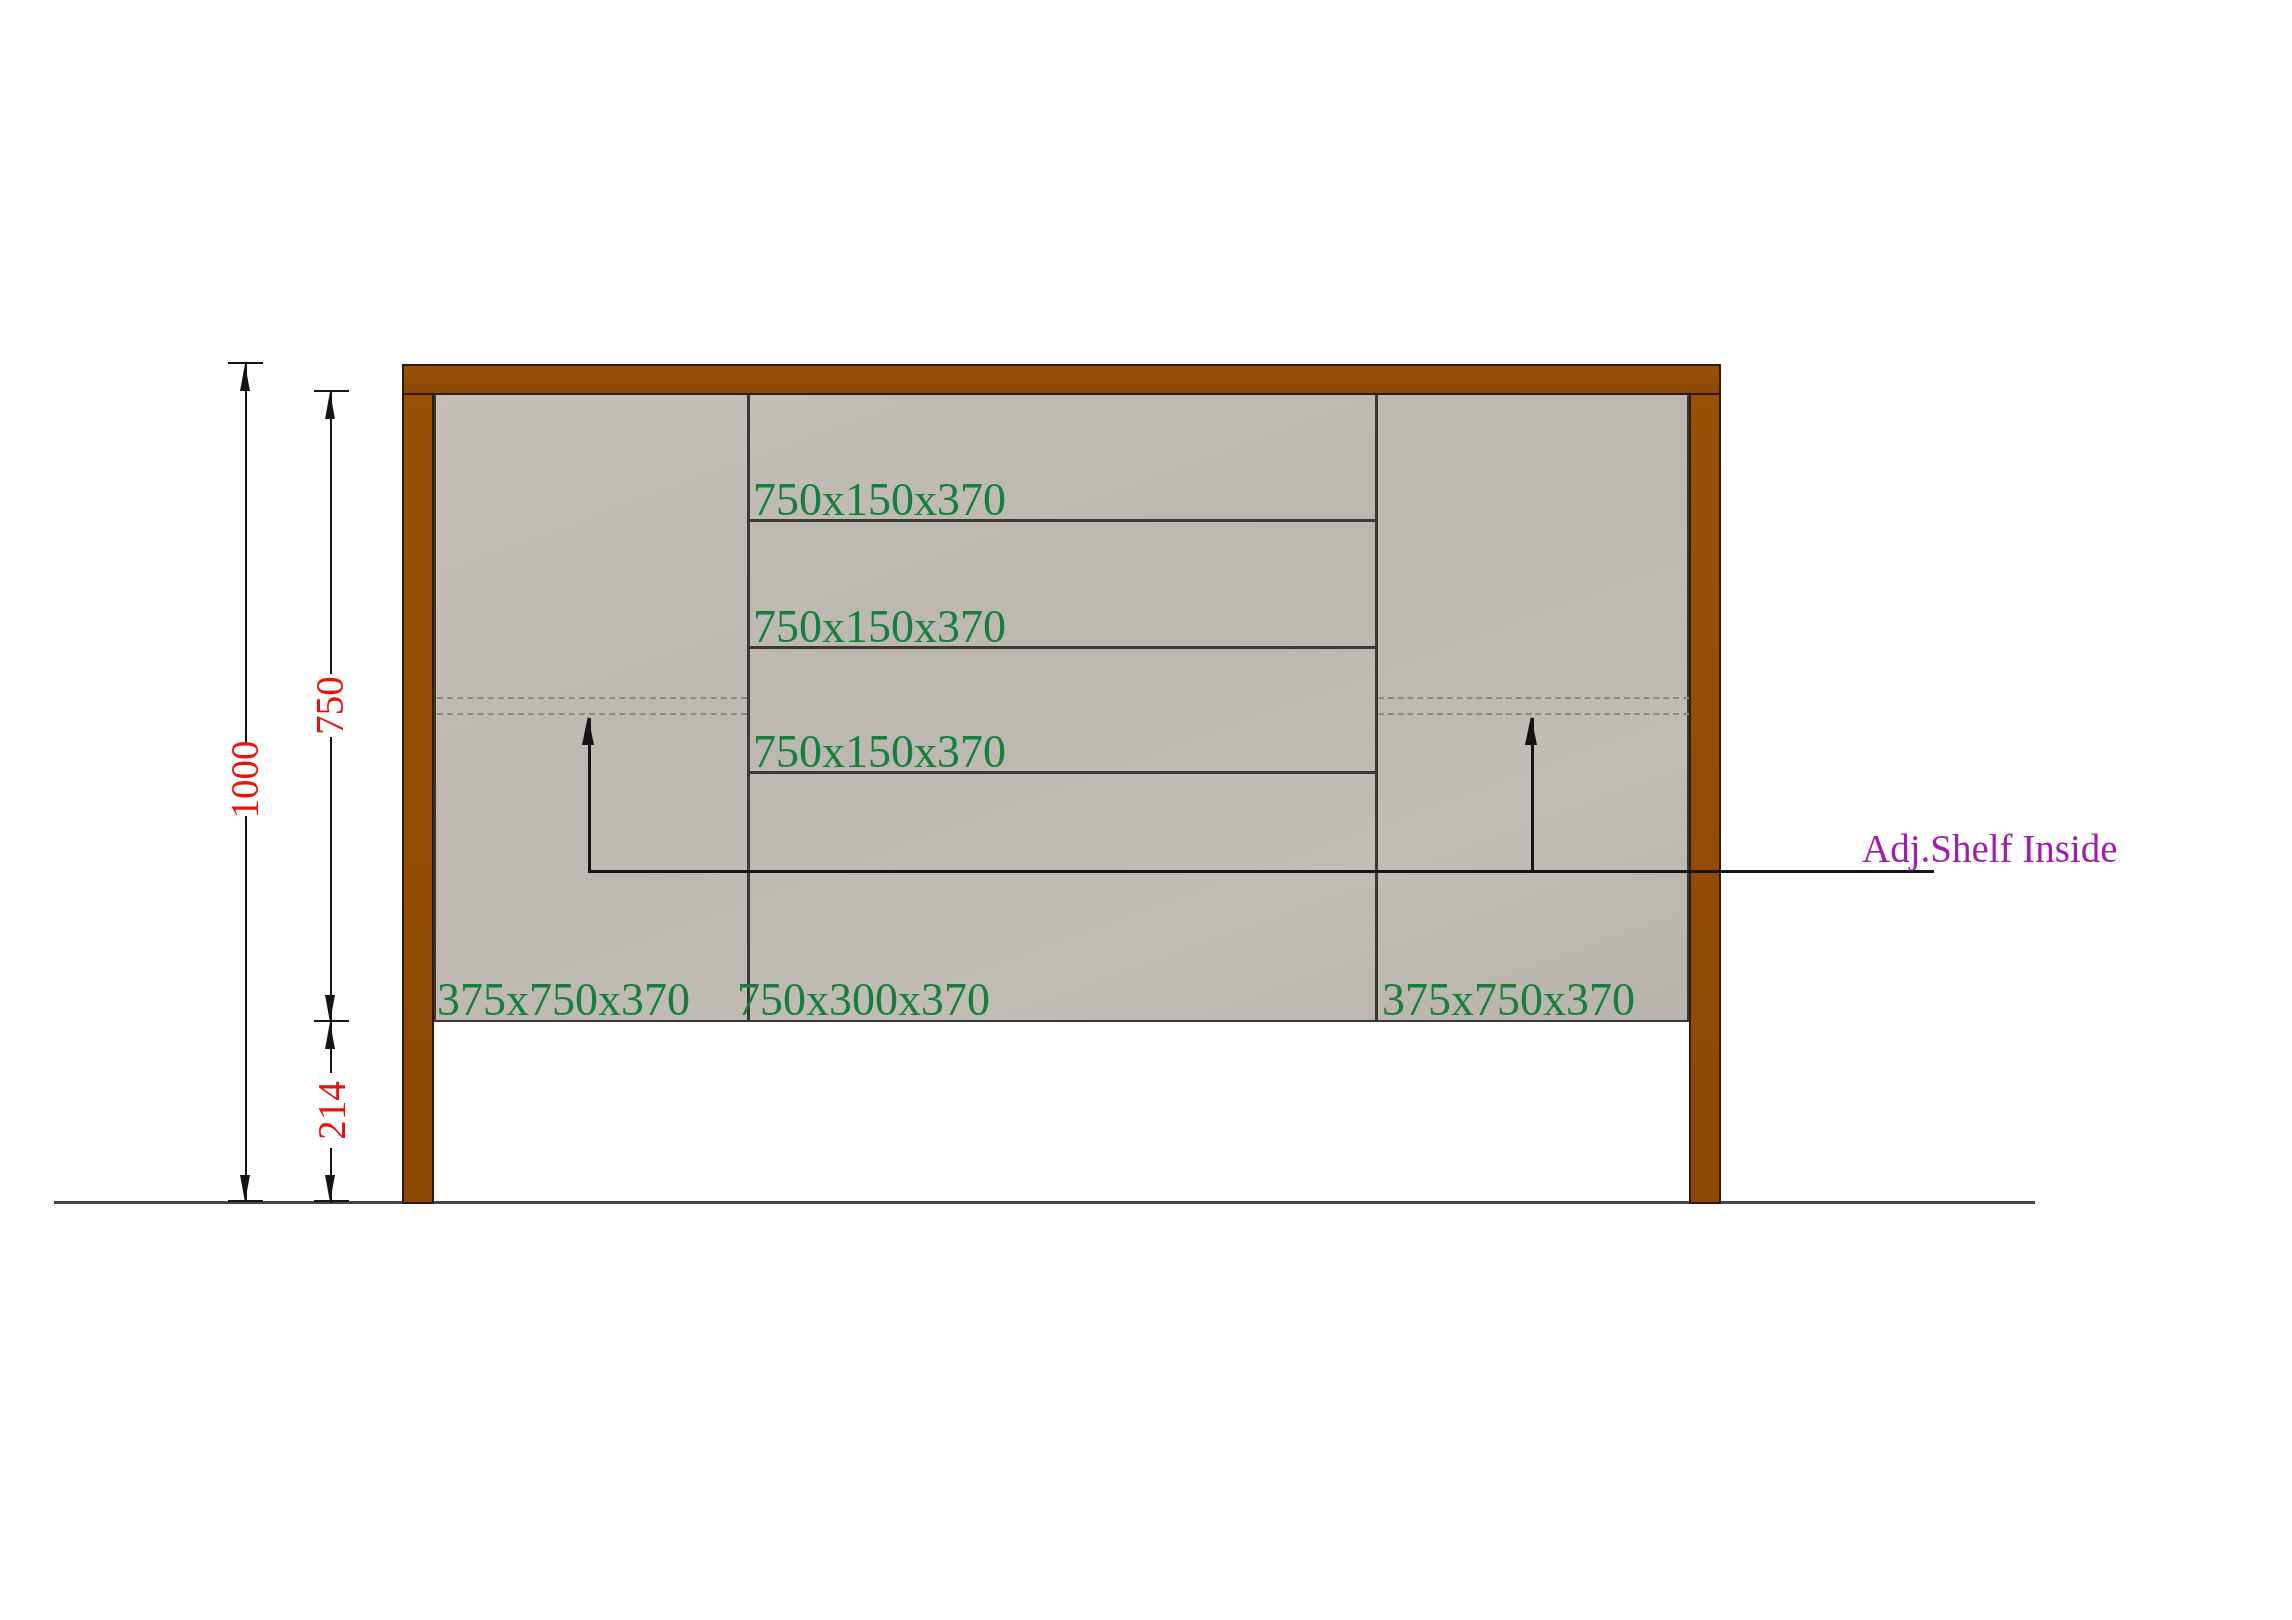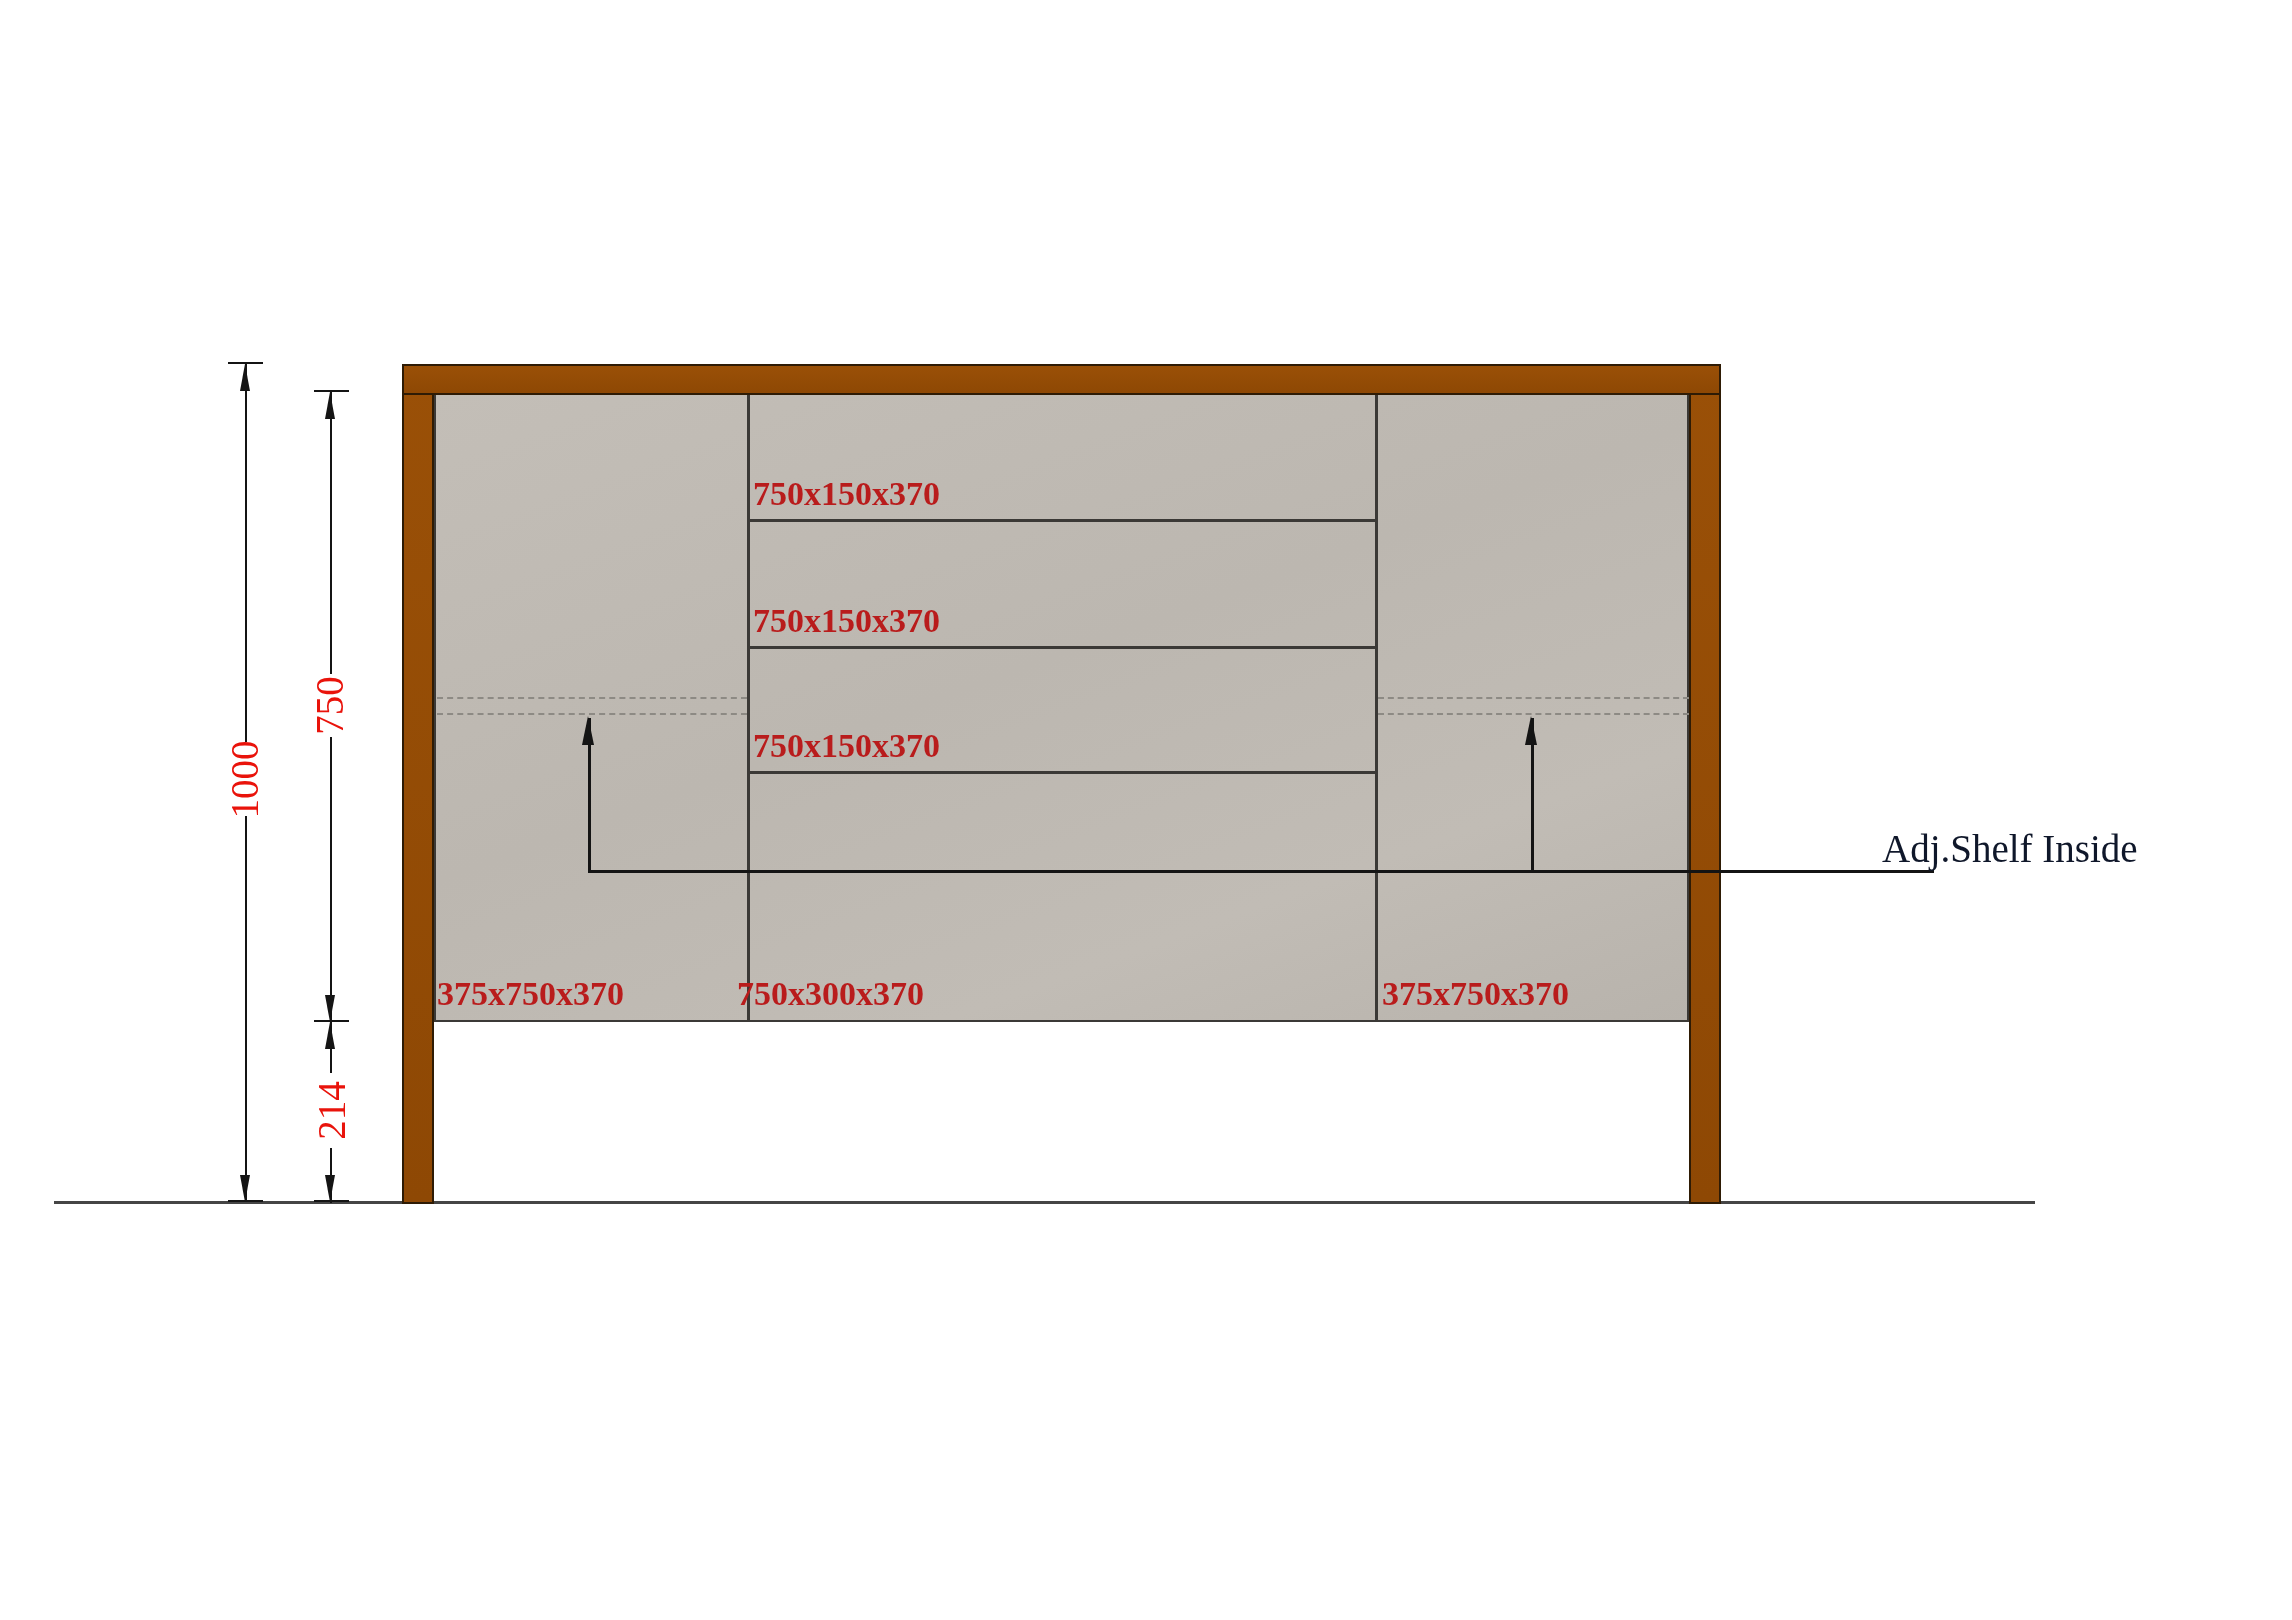--- a/index.html
+++ b/index.html
@@ -22,22 +22,22 @@
   .hdiv{background:var(--line);height:2.9px;}
   .dashline{height:0;border-top:2.9px dashed var(--dash);}
   .thinv{background:var(--ink);width:2px;}
   .thinh{background:var(--ink);height:2px;}
   .lead{background:var(--ink);}
   
   .arr-up{width:0;height:0;border-left:5.9px solid transparent;border-right:5.9px solid transparent;border-bottom:27.4px solid var(--ink);}
   .arr-down{width:0;height:0;border-left:5.9px solid transparent;border-right:5.9px solid transparent;border-top:27.4px solid var(--ink);}
   .arr-up-big{width:0;height:0;border-left:6.9px solid transparent;border-right:6.9px solid transparent;border-bottom:29px solid var(--ink);}
   
-  .label{font-size:34px;line-height:1;color:#b91c1c;white-space:nowrap;font-weight:bold;}
-  .annot{font-size:39px;line-height:1;color:#0f172a;white-space:nowrap;margin-left:20px;}
+  .label{font-size:46px;line-height:1;color:#15803d;white-space:nowrap;}
+  .annot{font-size:39px;line-height:1;color:#a21caf;white-space:nowrap;}
   .vtext{
     font-size:39px;line-height:1;color:var(--red);
     text-align:center;transform:rotate(-90deg);
     white-space:nowrap;
   }
 </style>
 </head>
 <body>
 
 <div id="canvas">

